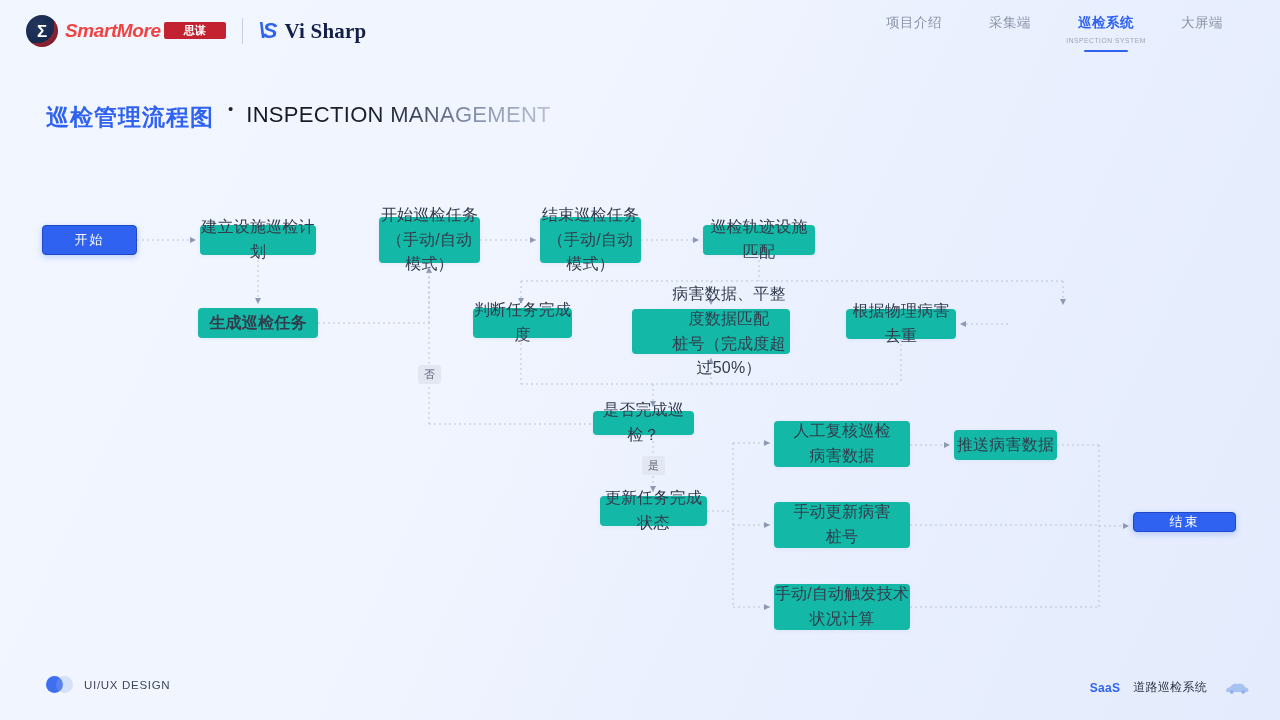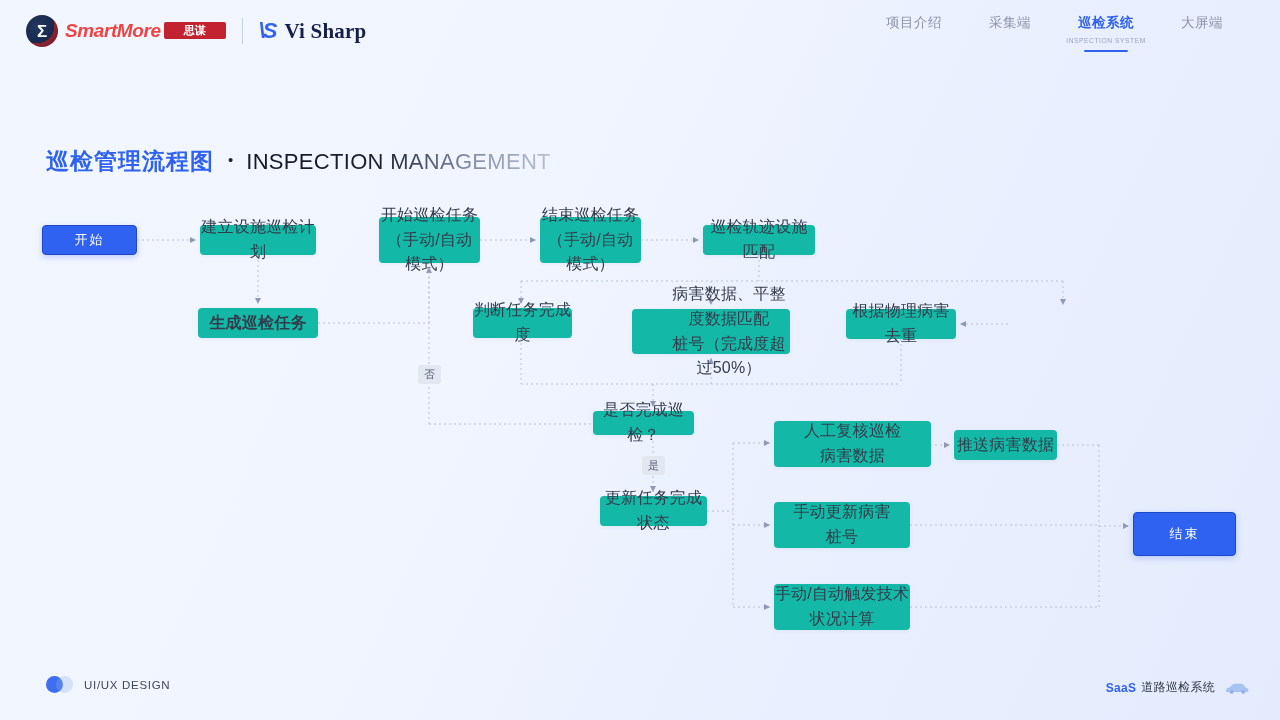--- a/index.html
+++ b/index.html
@@ -48,21 +48,21 @@
   .nav-item.active .nav-cn { color: #2f62f0; font-weight: 700; }
   .nav-item .nav-en {
     font-size: 7px; color: #9aa2b8; letter-spacing: .6px; margin-top: 5px;
     transform: scale(.95);
   }
   .nav-underline {
     width: 44px; height: 2px; background: #2f62f0; margin: 6px auto 0; border-radius: 1px;
   }
 
   
-  .page-title { position: absolute; left: 46px; top: 102px; display: flex; align-items: center; margin-top: 44px; }
+  .page-title { position: absolute; left: 46px; top: 102px; display: flex; align-items: flex-start; }
   .title-cn { font-size: 23px; font-weight: 700; color: #2f62f0; letter-spacing: 1px; }
   .title-dot { margin: 0 13px 0 14px; font-size: 15px; color: #1d2433; position: relative; top: -2px; }
   .title-en {
     font-size: 22px; font-weight: 400; letter-spacing: .3px;
     background: linear-gradient(90deg, #111725 0%, #1b2231 46%, #7f8aa6 72%, #b9c1d4 100%);
     -webkit-background-clip: text; background-clip: text; color: transparent;
   }
 
   
   .canvas { position: absolute; left: 0; top: 0; width: 1280px; height: 720px; }
@@ -92,21 +92,21 @@
   }
   .dot-b {
     width: 17px; height: 17px; border-radius: 50%;
     background: rgba(150,175,235,.30); margin-left: -7px;
   }
   .footer-left-label {
     margin-left: 11px; font-size: 11.5px; color: #3e4758; letter-spacing: .7px;
   }
   .footer-right {
     position: absolute; right: 30px; top: 679px; display: flex; align-items: center;
-    font-size: 12px; letter-spacing: .3px;
+    font-size: 12px; letter-spacing: .3px; gap: 8px;
   }
   .fr-saas { color: #2f62f0; font-weight: 700; margin-right: 5px; }
   .fr-cn { color: #2d3647; }
   .car-icon { margin-left: 9px; display: block; }
 </style>
 </head>
 <body>
 
 <div class="header">
   <div class="brand">
@@ -230,32 +230,32 @@
   <div class="node" style="left:632px;top:309px;width:158px;height:45px;white-space:pre-line;padding-left:36px;">病害数据、平整度数据匹配
 桩号（完成度超过50%）</div>
 
   <div class="node" style="left:846px;top:309px;width:110px;height:30px;">根据物理病害去重</div>
 
 
   <div class="node" style="left:593px;top:411px;width:101px;height:24px;">是否完成巡检？</div>
 
   <div class="node" style="left:600px;top:496px;width:107px;height:30px;">更新任务完成状态</div>
 
-  <div class="node" style="left:774px;top:421px;width:157px;height:46px;white-space:pre-line;">人工复核巡检
+  <div class="node" style="left:774px;top:421px;width:136px;height:46px;white-space:pre-line;">人工复核巡检
 病害数据</div>
 
   <div class="node" style="left:954px;top:430px;width:103px;height:30px;">推送病害数据</div>
 
   <div class="node" style="left:774px;top:502px;width:136px;height:46px;white-space:pre-line;">手动更新病害
 桩号</div>
 
   <div class="node" style="left:774px;top:584px;width:136px;height:46px;white-space:pre-line;">手动/自动触发技术
 状况计算</div>
 
-  <div class="node terminal" style="left:1133px;top:512px;width:103px;height:44px;">结束</div>
+  <div class="node terminal" style="left:1133px;top:512px;width:103px;height:20px;">结束</div>
 
   <div class="edge-label" style="left:418px;top:365px;width:23px;height:19px;">否</div>
   <div class="edge-label" style="left:642px;top:456px;width:23px;height:19px;">是</div>
 </div>
 
 <div class="footer-left">
   <div class="dot-a"></div>
   <div class="dot-b"></div>
   <div class="footer-left-label">UI/UX DESIGN</div>
 </div>

